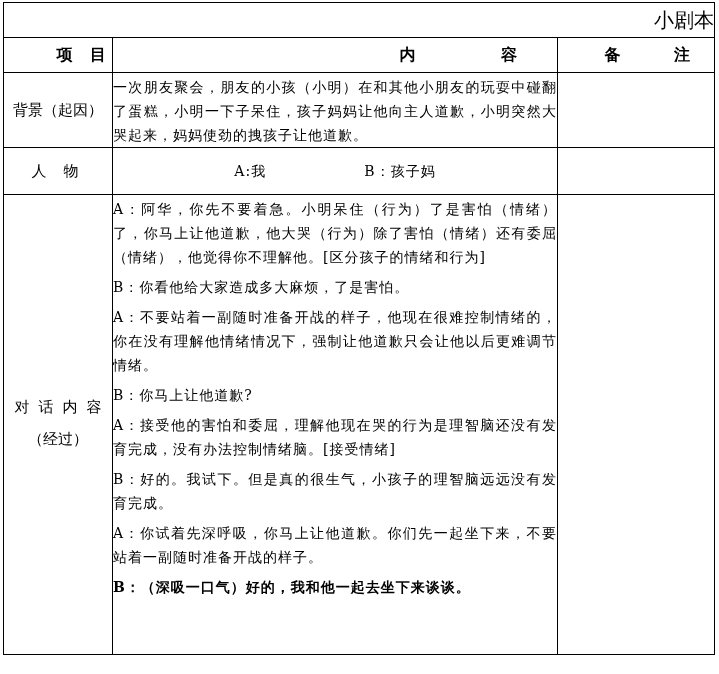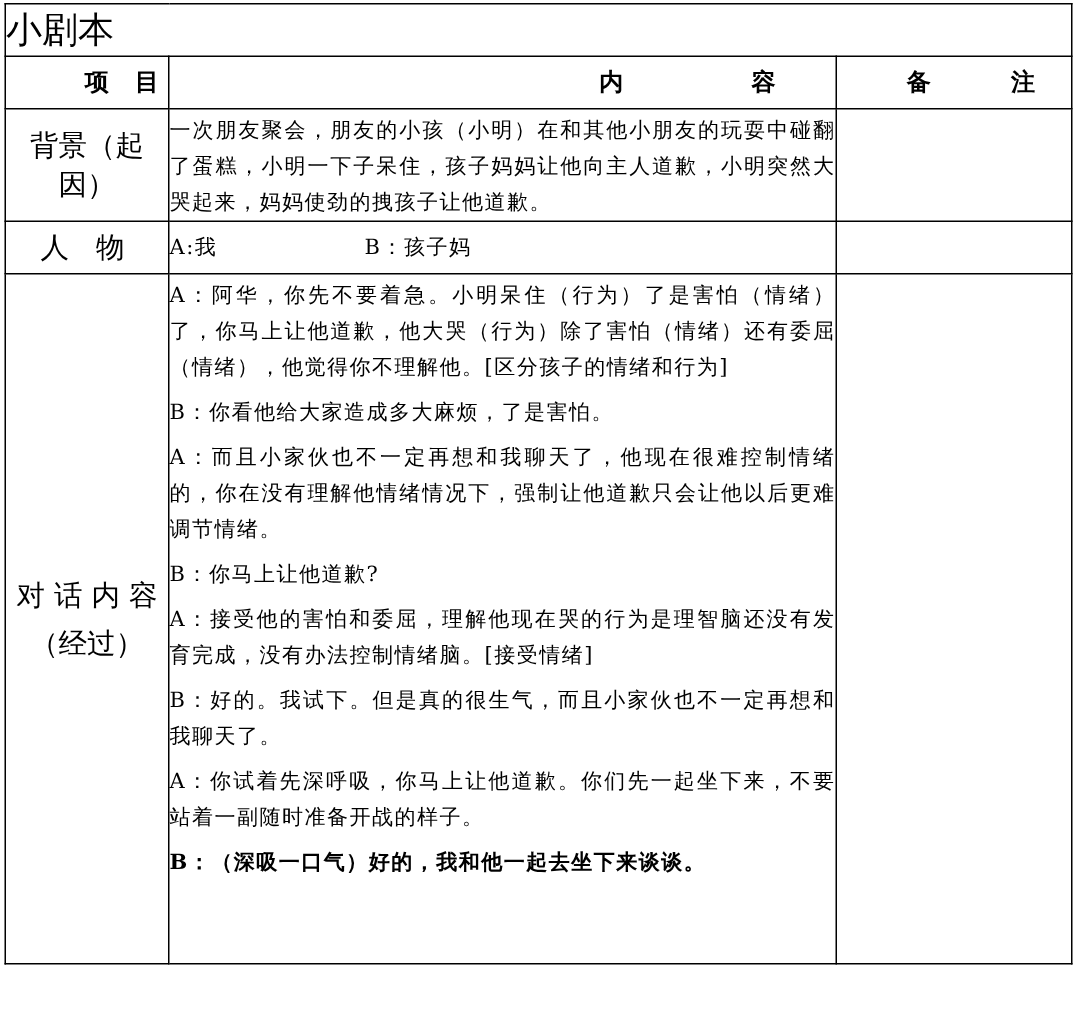--- a/index.html
+++ b/index.html
@@ -5,48 +5,48 @@
     html, body { margin: 0; padding: 0; background: #ffffff; }
     body { width: 719px; height: 674px; position: relative; overflow: hidden; color: #000; }
     .sheet {
       position: absolute; left: 3px; top: 2px; width: 711px;
       border-collapse: collapse; table-layout: fixed;
     }
     .sheet td {
       border: 1.5px solid #000; padding: 0; vertical-align: middle;
     }
     .title-cell {
-      height: 34px; text-align: left;
-      font-family: "DejaVu Sans", sans-serif; font-size: 24px;
+      height: 34px; text-align: right;
+      font-family: "DejaVu Sans", sans-serif; font-size: 20px;
     }
     .hdr {
       height: 34px; text-align: right;
       font-family: "DejaVu Sans", sans-serif; font-weight: bold; font-size: 16px;
       letter-spacing: 6px;
     }
     .hdr.wide { letter-spacing: 40px; padding-left: 64px; }
     .hdr.notes { letter-spacing: 24px; padding-left: 24px; }
     .label {
       text-align: center;
-      font-family: "DejaVu Sans", sans-serif; font-size: 19px;
+      font-family: "DejaVu Sans", sans-serif; font-size: 15px;
     }
     .label.spaced { letter-spacing: 6px; }
     .content {
       font-family: "DejaVu Serif", serif; font-size: 14px;
       line-height: 24px; padding: 0 6px 0 8px; text-align: justify;
       letter-spacing: 1px;
       margin-top: 15px;
     }
     .content.top { vertical-align: top; padding-top: 2px; }
     .para { margin: 0 0 6px 0; }
     .para:last-child { margin-bottom: 2px; font-weight: bold; }
-    .persons { display: flex; }
+    .persons { display: flex; justify-content: center; }
     .persons span:first-child { width: 130px; }
     .dialogue-cell { padding-top: 8px; padding-bottom: 6px; }
-    .dlabel { line-height: 32px; }
+    .dlabel { line-height: 32px; font-family: Liberation Mono, monospace; }
   </style>
 </head>
 <body>
 
 <table class="sheet">
   <colgroup>
     <col style="width:109px">
     <col style="width:445px">
     <col style="width:157px">
   </colgroup>
@@ -57,41 +57,41 @@
   <tr>
     <td class="hdr">项 目</td>
     <td class="hdr wide">内 容</td>
     <td class="hdr notes">备 注</td>
   </tr>
   <tr style="height:65px">
     <td class="label">背景（起因）</td>
     <td class="content top">一次朋友聚会，朋友的小孩（小明）在和其他小朋友的玩耍中碰翻了蛋糕，小明一下子呆住，孩子妈妈让他向主人道歉，小明突然大哭起来，妈妈使劲的拽孩子让他道歉。</td>
     <td></td>
   </tr>
-  <tr style="height:35px">
+  <tr style="height:47px">
     <td class="label spaced">人 物</td>
     <td class="content">
       <div class="persons">
         <span>A:我</span>
         <span>B：孩子妈</span>
       </div>
     </td>
     <td></td>
   </tr>
   <tr style="height:460px">
     <td class="label">
       <div class="dlabel">对 话 内 容</div>
       <div class="dlabel">（经过）</div>
     </td>
     <td class="content top dialogue-cell">
       <p class="para">A：阿华，你先不要着急。小明呆住（行为）了是害怕（情绪）了，你马上让他道歉，他大哭（行为）除了害怕（情绪）还有委屈（情绪），他觉得你不理解他。[区分孩子的情绪和行为]</p>
       <p class="para">B：你看他给大家造成多大麻烦，了是害怕。</p>
-      <p class="para">A：而且小家伙也不一定再想和我聊天了，他现在很难控制情绪的，你在没有理解他情绪情况下，强制让他道歉只会让他以后更难调节情绪。</p>
+      <p class="para">A：不要站着一副随时准备开战的样子，他现在很难控制情绪的，你在没有理解他情绪情况下，强制让他道歉只会让他以后更难调节情绪。</p>
       <p class="para">B：你马上让他道歉?</p>
       <p class="para">A：接受他的害怕和委屈，理解他现在哭的行为是理智脑还没有发育完成，没有办法控制情绪脑。[接受情绪]</p>
-      <p class="para">B：好的。我试下。但是真的很生气，而且小家伙也不一定再想和我聊天了。</p>
+      <p class="para">B：好的。我试下。但是真的很生气，小孩子的理智脑远远没有发育完成。</p>
       <p class="para">A：你试着先深呼吸，你马上让他道歉。你们先一起坐下来，不要站着一副随时准备开战的样子。</p>
       <p class="para">B：（深吸一口气）好的，我和他一起去坐下来谈谈。</p>
     </td>
     <td></td>
   </tr>
 </tbody>
   </table>
 
 </body></html>

